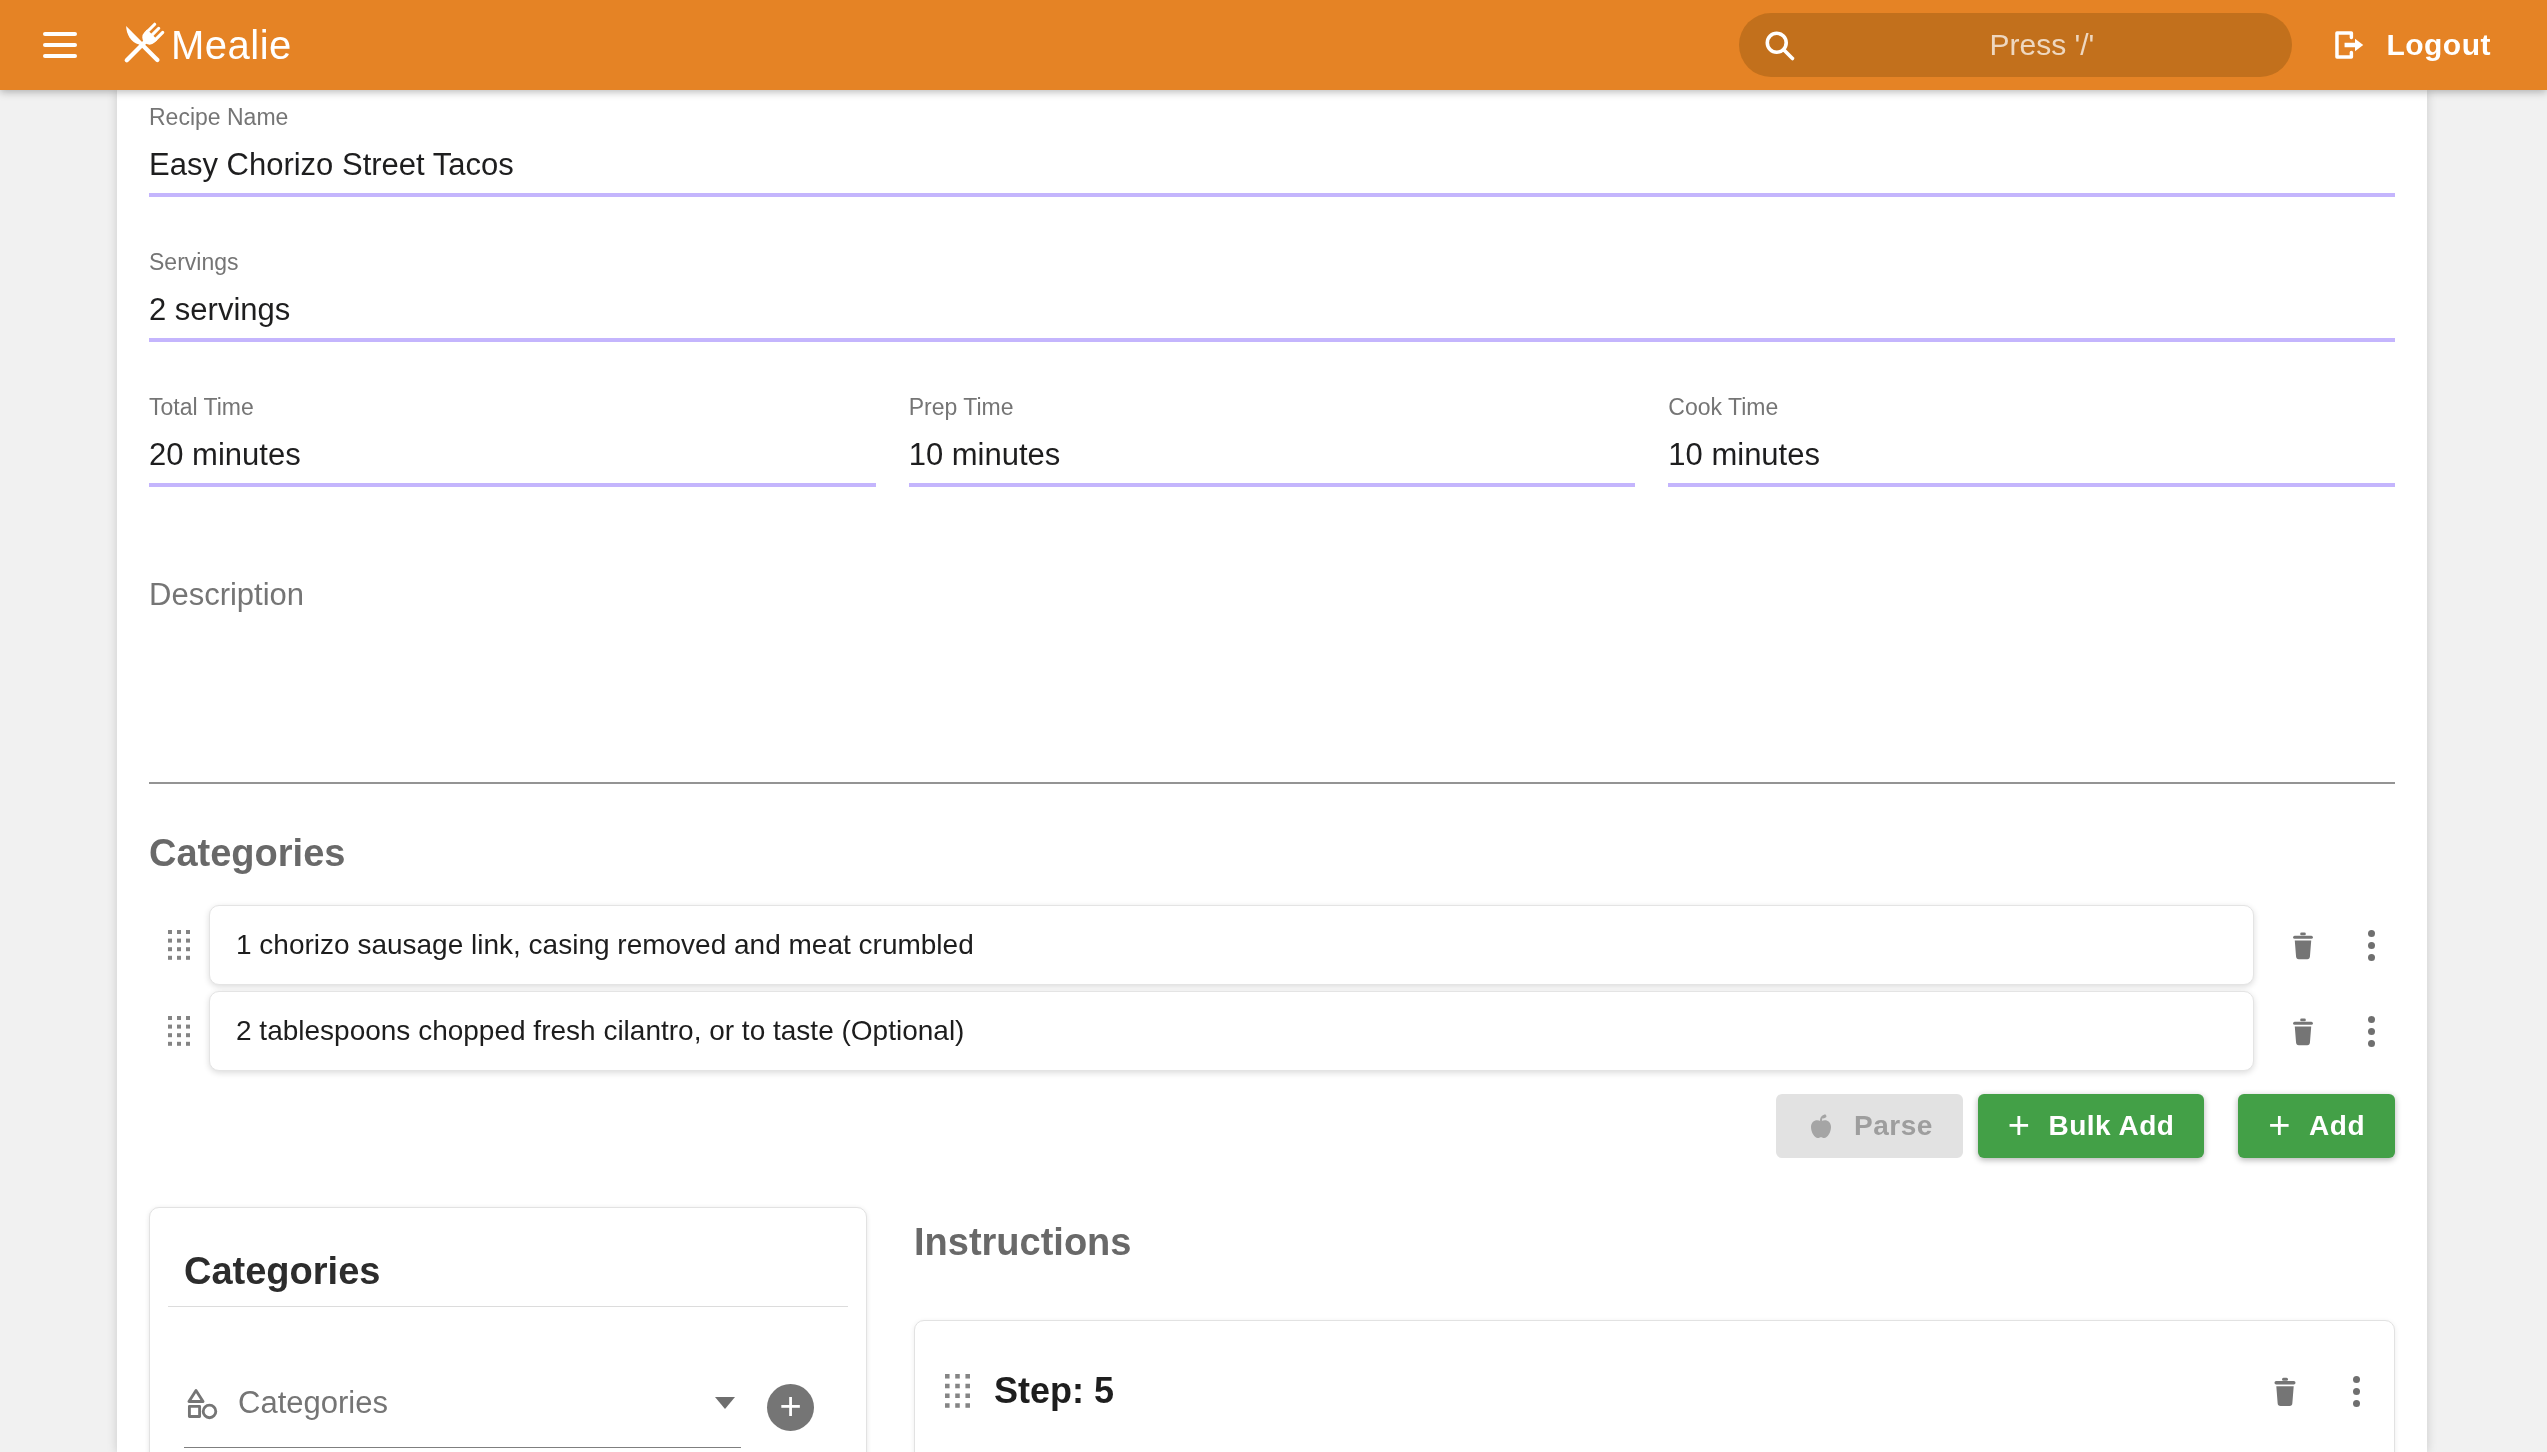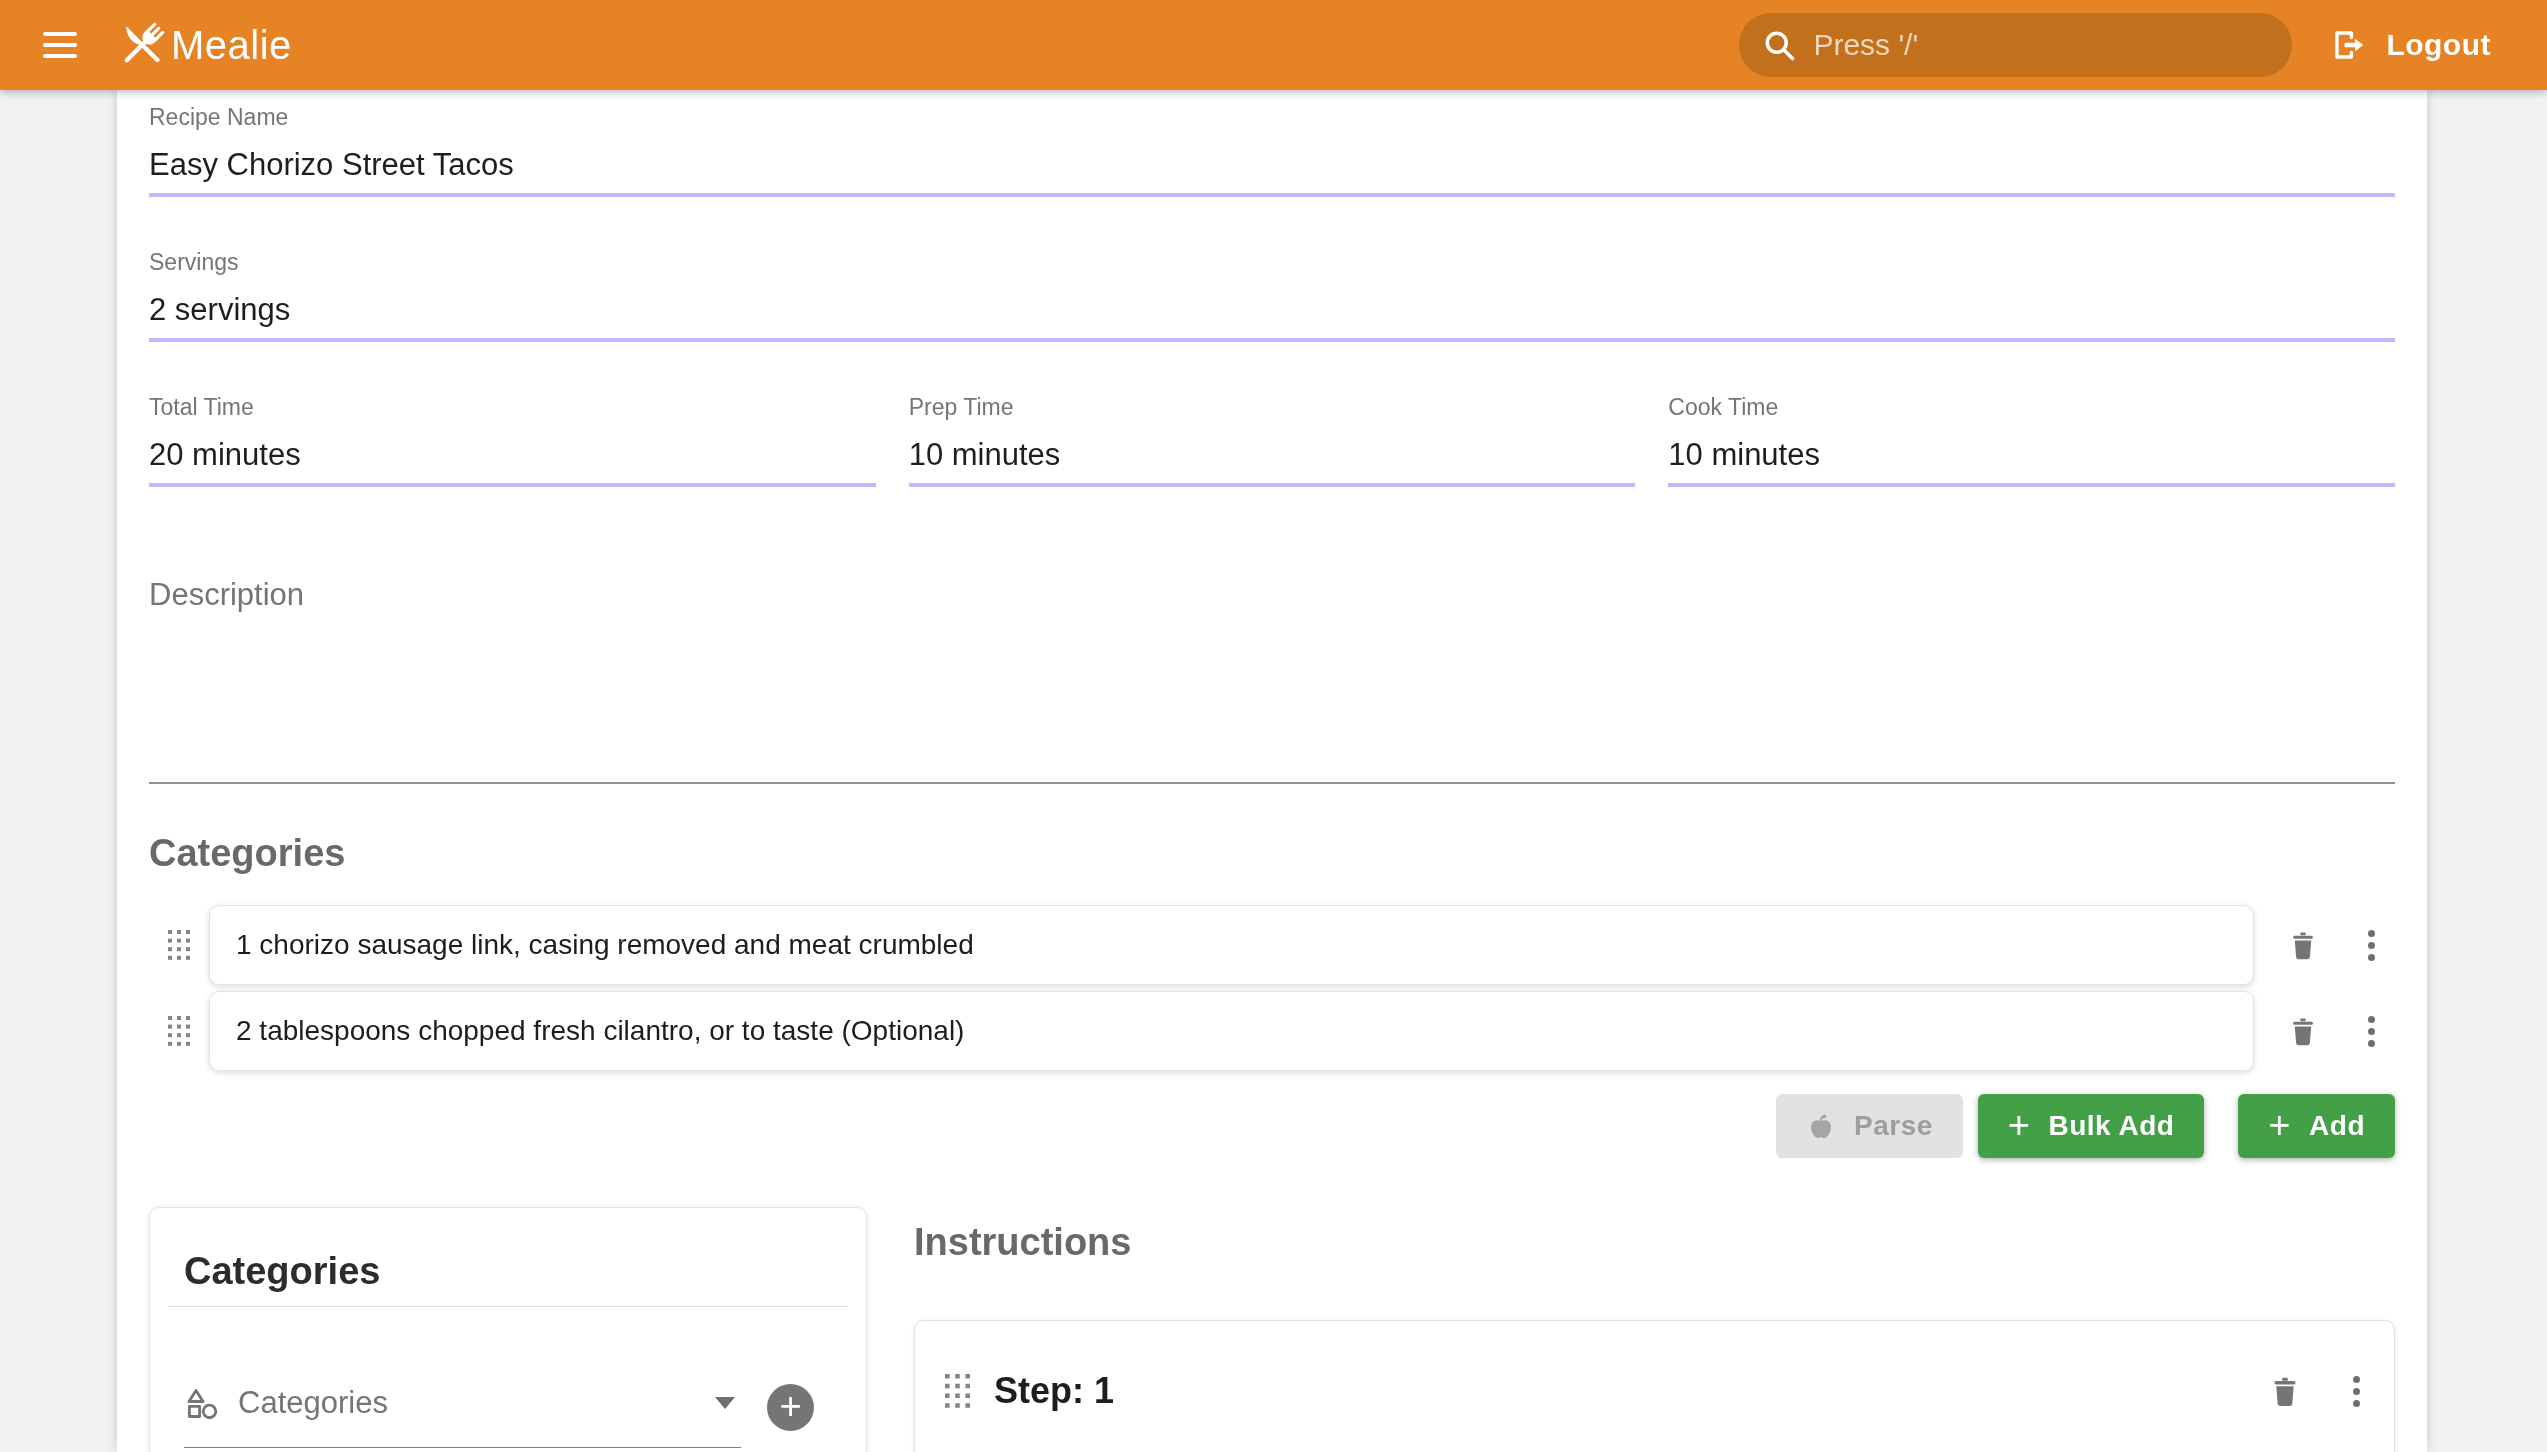--- a/index.html
+++ b/index.html
@@ -17,21 +17,21 @@
   .hamburger span { width: 34px; height: 4px; background: #fff; border-radius: 2px; }
   .logo { margin-left: 26px; display: flex; align-items: center; }
   .app-title { color: #fff; font-size: 40px; font-weight: 500; letter-spacing: 0.5px; }
   .flex-spacer { flex: 1; }
   .searchbox {
     width: 553px; height: 64px; border-radius: 32px; background: #c2701c;
     display: flex; align-items: center; padding: 0 22px; cursor: text;
   }
   .searchbox input {
     background: transparent; border: none; outline: none; color: #fff;
-    font-size: 30px; margin-left: 16px; width: 100%; font-family: inherit;
+    font-size: 30px; margin-left: 16px; width: 100%; font-family: inherit; text-align: center;
   }
   .searchbox input::placeholder { color: rgba(255,255,255,.72); }
   .logout-btn {
     display: flex; align-items: center; gap: 18px; margin-left: 38px;
     background: none; border: none; color: #fff; font-size: 30px; font-weight: 700;
     cursor: pointer; font-family: inherit; letter-spacing: 0.5px;
   }
 
   
   .page { height: 1363px; background: #f1f1f1; }
@@ -339,21 +339,21 @@
                   <rect x="9" y="8.6" width="4" height="4"></rect>
                   <rect x="18" y="8.6" width="4" height="4"></rect>
                 <rect x="0" y="17.2" width="4" height="4"></rect>
                   <rect x="9" y="17.2" width="4" height="4"></rect>
                   <rect x="18" y="17.2" width="4" height="4"></rect>
                 <rect x="0" y="25.8" width="4" height="4"></rect>
                   <rect x="9" y="25.8" width="4" height="4"></rect>
                   <rect x="18" y="25.8" width="4" height="4"></rect>
               </svg>
             </span>
-            <span class="step-title">Step: 1</span>
+            <span class="step-title">Step: 5</span>
             <span class="flex-spacer"></span>
             <button class="icon-btn" aria-label="delete step">
               <svg width="36" height="36" viewBox="0 0 24 24" fill="#757575">
                 <rect x="10" y="3.2" width="4" height="2" rx="1"></rect>
                 <rect x="5" y="5.4" width="14" height="2.2" rx="1.1"></rect>
                 <path d="M6.2 8.8 h11.6 l-0.9 11.4 a1.9 1.9 0 0 1 -1.9 1.8 H9 a1.9 1.9 0 0 1 -1.9 -1.8 z"></path>
               </svg>
             </button>
             <button class="icon-btn kebab step-kebab" aria-label="step options">
               <i></i>

